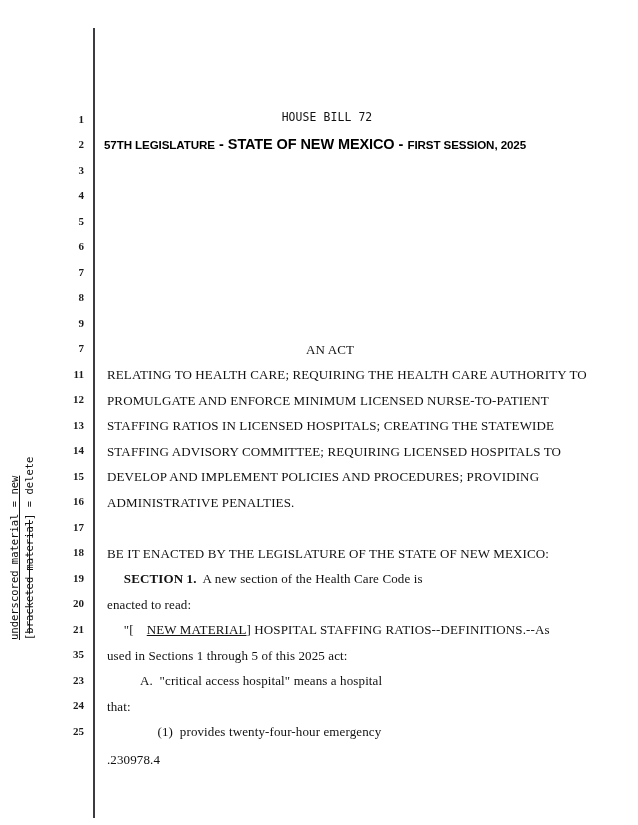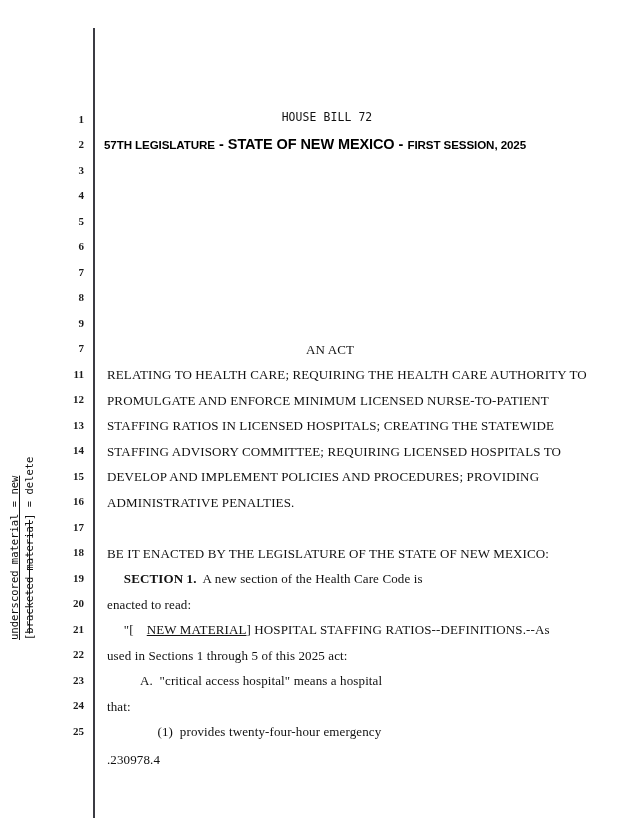--- a/index.html
+++ b/index.html
@@ -145,21 +145,21 @@
       <div class="line-num" style="top: 394.22px;">12</div>
       <div class="line-num" style="top: 419.74px;">13</div>
       <div class="line-num" style="top: 445.26px;">14</div>
       <div class="line-num" style="top: 470.78px;">15</div>
       <div class="line-num" style="top: 496.3px;">16</div>
       <div class="line-num" style="top: 521.82px;">17</div>
       <div class="line-num" style="top: 547.34px;">18</div>
       <div class="line-num" style="top: 572.86px;">19</div>
       <div class="line-num" style="top: 598.38px;">20</div>
       <div class="line-num" style="top: 623.9px;">21</div>
-      <div class="line-num" style="top: 649.42px;">22</div>
+      <div class="line-num" style="top: 649.42px;">35</div>
       <div class="line-num" style="top: 674.94px;">23</div>
       <div class="line-num" style="top: 700.46px;">24</div>
       <div class="line-num" style="top: 725.98px;">25</div>
     </div>
 
   <div id="body-col">
 
     <div class="head-mono" id="hdr2" style="top: 110px;">HOUSE BILL 72</div>
 
     <div id="subheader" style="top: 134.52px;">

